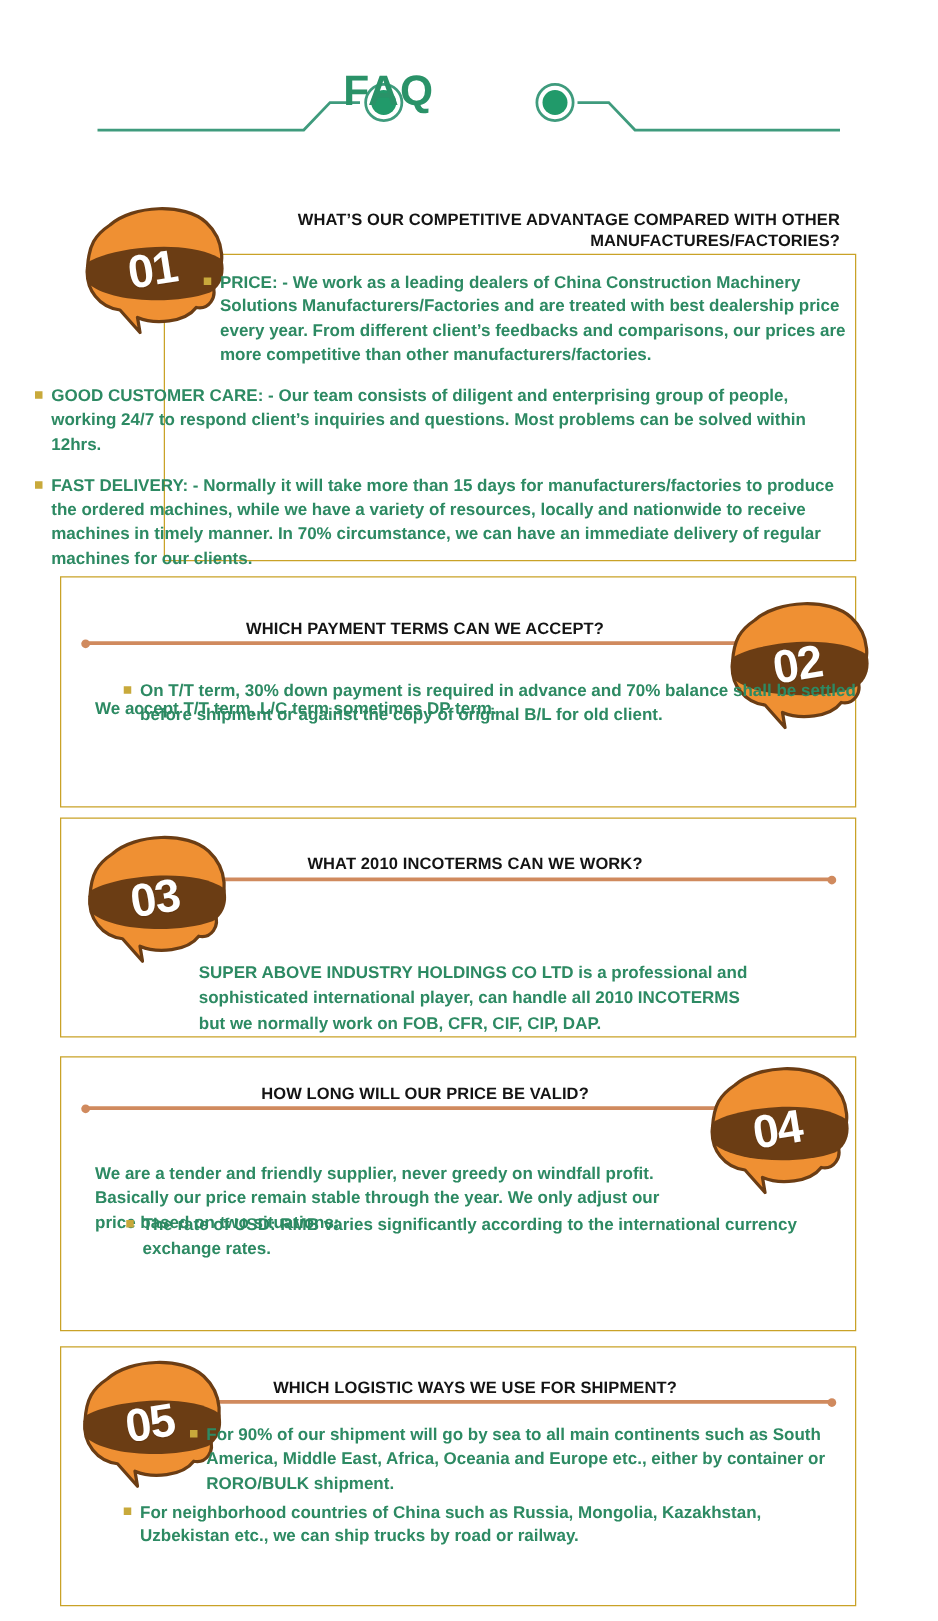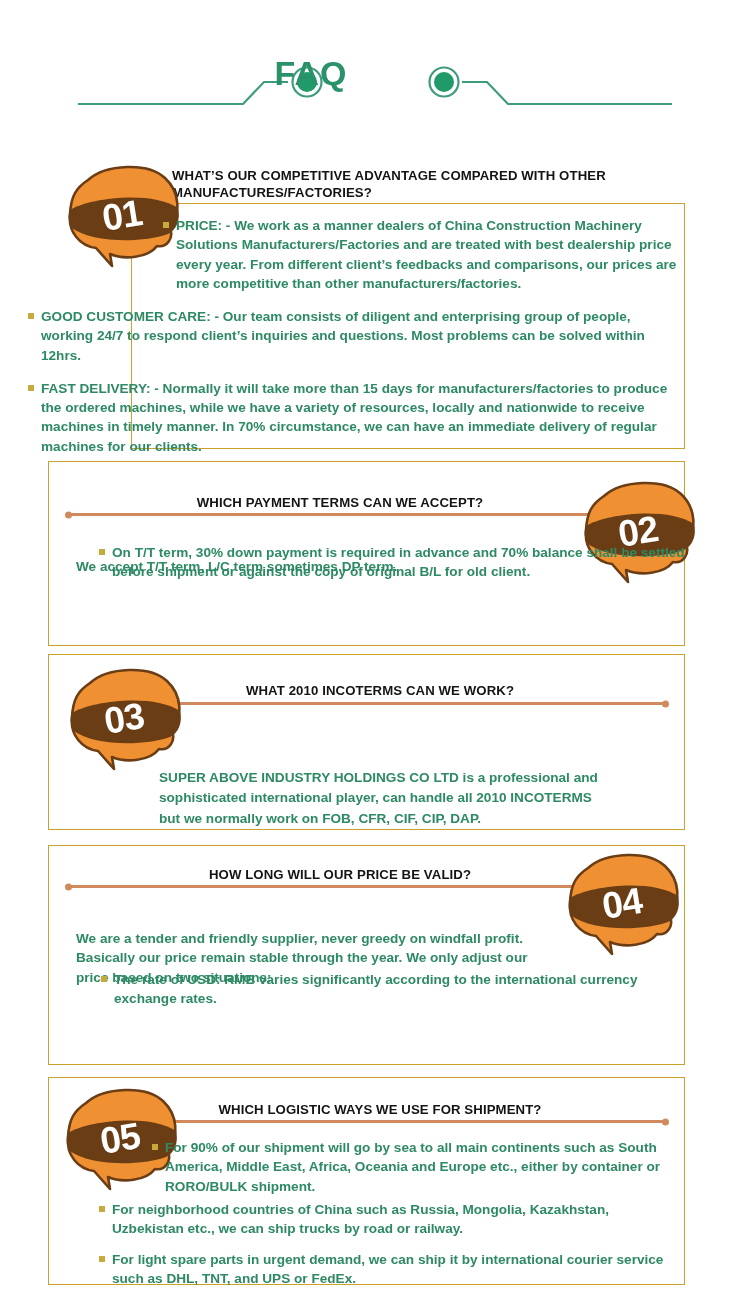--- a/index.html
+++ b/index.html
@@ -70,20 +70,21 @@
   }
 
   
   .q-head {
     position: absolute;
     font-size: 13.2px;
     font-weight: bold;
     color: #141414;
     letter-spacing: .1px;
     line-height: 1.32;
+    text-align: right;
   }
 
   
   .rule {
     position: absolute;
     height: 3px;
     background: #d08a5e;
     border-radius: 2px;
   }
   .rule .dot {
@@ -158,21 +159,21 @@
                C 112 76 105 86 95 84 C 86 96 62 98 48 92
                L 50 104 L 34 86 C 18 84 6 70 8 52 C 9 34 14 26 26 18 Z" fill="#ef9033" stroke="#6b3d14" stroke-width="2.6" stroke-linejoin="round"></path>
       <path d="M 8 48 C 26 36 90 28 116 46 C 119 58 114 68 106 72
                C 78 82 28 80 10 66 C 6 60 6 53 8 48 Z" fill="#6b3d14"></path>
     </g>
   </svg>
   <div class="badge-num">01</div>
 </div>
 
 <div class="bullet-list" style="left:163px; top:216px; width:520px;">
-  <div class="bullet-item">PRICE: - We work as a manner dealers of China Construction Machinery Solutions Manufacturers/Factories and are treated with best dealership price every year. From different client’s feedbacks and comparisons, our prices are more competitive than other manufacturers/factories.</div>
+  <div class="bullet-item">PRICE: - We work as a leading dealers of China Construction Machinery Solutions Manufacturers/Factories and are treated with best dealership price every year. From different client’s feedbacks and comparisons, our prices are more competitive than other manufacturers/factories.</div>
 </div>
 <div class="bullet-list" style="left:28px; top:307px; width:655px;">
   <div class="bullet-item" style="margin-bottom:14px;">GOOD CUSTOMER CARE: - Our team consists of diligent and enterprising group of people, working 24/7 to respond client’s inquiries and questions. Most problems can be solved within 12hrs.</div>
   <div class="bullet-item">FAST DELIVERY: - Normally it will take more than 15 days for manufacturers/factories to produce the ordered machines, while we have a variety of resources, locally and nationwide to receive machines in timely manner. In 70% circumstance, we can have an immediate delivery of regular machines for our clients.</div>
 </div>
 
 <div class="panel" style="left:48px; top:461px; width:637px; height:185px;"></div>
 
 <div class="q-head" style="left:120px; top:494px; width:440px; text-align:center;">WHICH PAYMENT TERMS CAN WE ACCEPT?</div>
 
@@ -268,14 +269,13 @@
     </g>
   </svg>
   <div class="badge-num">05</div>
 </div>
 
 <div class="bullet-list" style="left:152px; top:1138px; width:520px;">
   <div class="bullet-item" style="margin-bottom:11px;">For 90% of our shipment will go by sea to all main continents such as South America, Middle East, Africa, Oceania and Europe etc., either by container or RORO/BULK shipment.</div>
 </div>
 <div class="bullet-list" style="left:99px; top:1200px; width:580px;">
   <div class="bullet-item" style="margin-bottom:11px;">For neighborhood countries of China such as Russia, Mongolia, Kazakhstan, Uzbekistan etc., we can ship trucks by road or railway.</div>
-  <div class="bullet-item">For light spare parts in urgent demand, we can ship it by international courier service such as DHL, TNT, and UPS or FedEx.</div>
 </div>
 
 </body></html>

